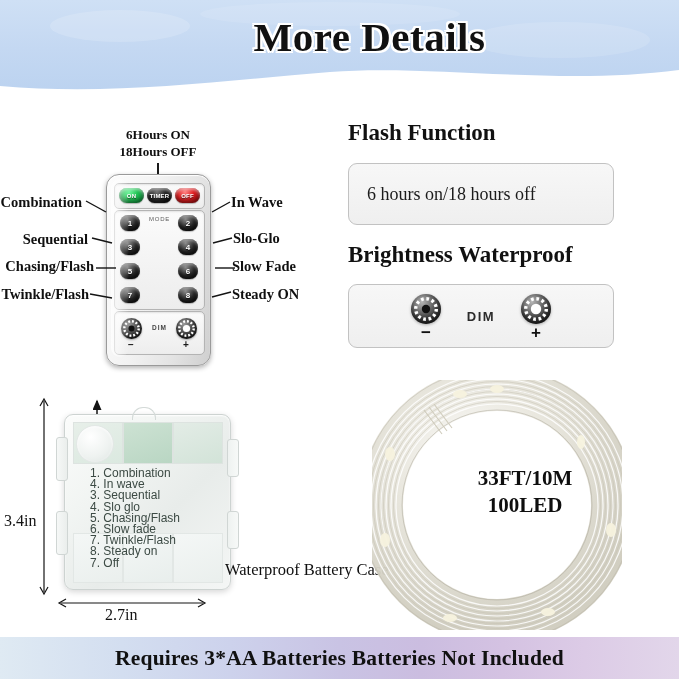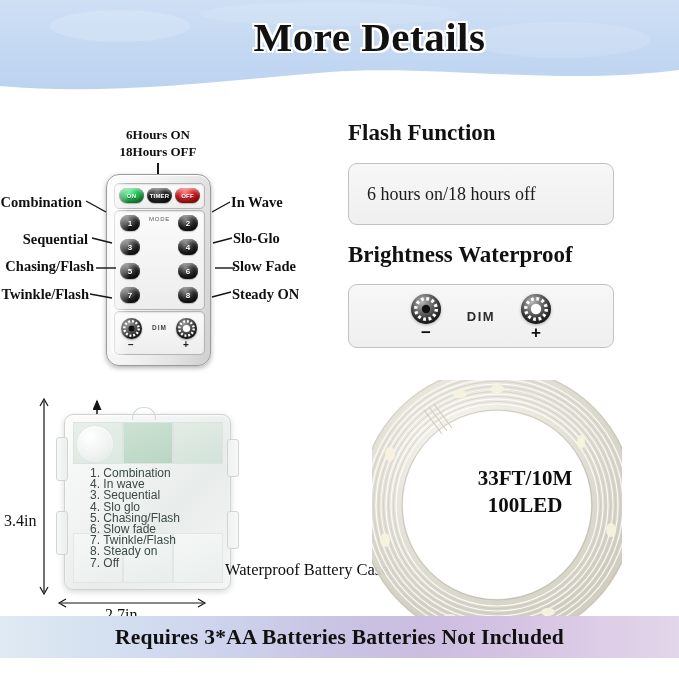--- a/index.html
+++ b/index.html
@@ -158,21 +158,21 @@
     font-size:16.5px;color:#101010;white-space:nowrap;
   }
 
   
   .coil-txt{
     position:absolute;left:400px;top:465px;width:250px;text-align:center;
     font-family:"Liberation Serif", serif;font-size:21px;font-weight:bold;color:#0e0e0e;line-height:27px;
   }
 
   
-  .footer{position:absolute;left:0;top:616px;width:679px;height:42px;overflow:hidden;}
+  .footer{position:absolute;left:0;top:637px;width:679px;height:42px;overflow:hidden;}
   .footer-bg{position:absolute;left:0;top:0;width:679px;height:42px;
     background:linear-gradient(90deg,#dfeaf3 0%,#d3def0 18%,#cdd2ec 34%,#c9c3e4 50%,#cbbde0 62%,#d4c2e2 74%,#dccbe6 86%,#e2d6ea 100%);}
   .footer-text{
     position:absolute;left:0;top:0;width:679px;height:42px;
     display:flex;align-items:center;justify-content:center;
     font-family:"Liberation Serif", serif;font-size:21.5px;font-weight:bold;color:#111;
     letter-spacing:.2px;
   }
   svg{display:block;}
 </style>

